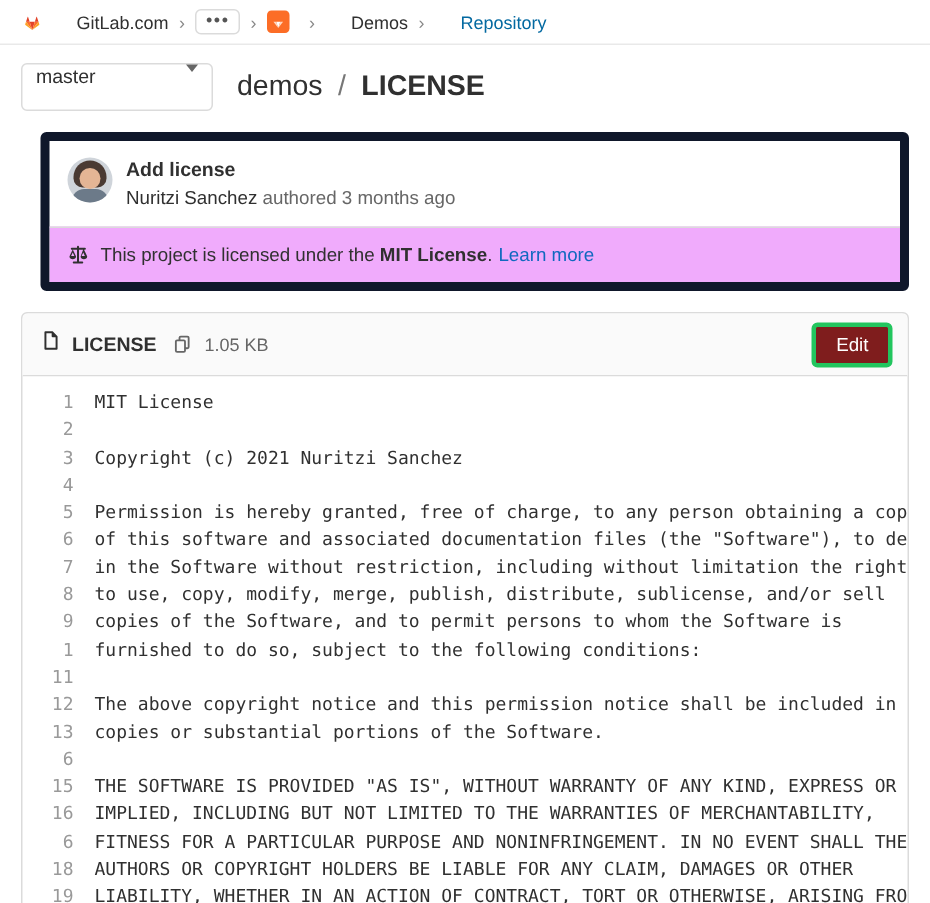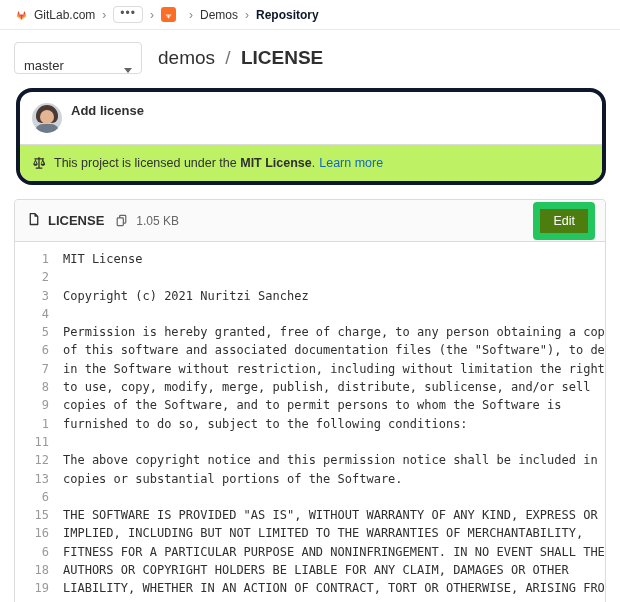--- a/index.html
+++ b/index.html
@@ -27,23 +27,24 @@
   .fav-icon {
     width: 14px; height: 14px;
     margin-right: 6px;
     display: inline-flex;
     align-items: center;
     justify-content: center;
   }
   .crumb {
     color: #303030;
     white-space: nowrap;
+    margin-left: 17px;
   }
   .crumb.link { color: #303030; }
-  .crumb.current { font-weight: bold; color: #0f172a; }
+  .crumb.current { font-weight: normal; color: #0369a1; }
   .crumb-sep {
     color: #888;
     margin: 0 7px;
     font-size: 12px;
   }
   .ellipsis-btn {
     border: 1px solid #dbdbdb;
     border-radius: 4px;
     padding: 0px 6px 2px 6px;
     font-size: 12px;
@@ -72,21 +73,21 @@
     align-items: center;
     padding: 12px 14px 10px 14px;
   }
   .ref-select {
     width: 128px;
     height: 32px;
     border: 1px solid #dbdbdb;
     border-radius: 4px;
     background: #fff;
     display: flex;
-    align-items: flex-end;
+    align-items: flex-start;
     justify-content: space-between;
     padding: 0 9px;
     font-size: 13px;
     color: #303030;
   }
   .chev {
     width: 0; height: 0;
     border-left: 4px solid transparent;
     border-right: 4px solid transparent;
     border-top: 5px solid #666;
@@ -94,23 +95,23 @@
   .path-bread {
     margin-left: 16px;
     font-size: 19px;
     color: #303030;
   }
   .path-bread .sep { color: #777; margin: 0 5px; }
   .path-bread .file { font-weight: bold; }
 
   
   .card {
-    margin: 4px 14px 0 16px;
-    border: 4px solid #0f172a;
-    border-radius: 16px;
+    margin: 4px 14px 0 27px;
+    border: 6px solid #0f172a;
+    border-radius: 4px;
     background: #fff;
     overflow: hidden;
   }
   .commit-body {
     display: flex;
     align-items: flex-start;
     padding: 11px 12px 11px 12px;
   }
   .avatar {
     width: 30px; height: 30px;
@@ -155,21 +156,21 @@
     line-height: 16px;
   }
   .commit-meta .author { color: #303030; }
   .license-note {
     border-top: 1px solid #dbdbdb;
     padding: 11px 12px;
     font-size: 12.5px;
     color: #303030;
     display: flex;
     align-items: center;
-    background: #bef264;
+    background: #f0abfc;
   }
   .license-note .scale-icon { margin-right: 8px; display:inline-flex; }
   .license-note b { font-weight: bold; }
   .license-note a { color: #1068bf; text-decoration: none; margin-left: 4px; }
 
   
   .file-card {
     margin: 14px 14px 0 14px;
     border: 1px solid #dbdbdb;
     border-radius: 4px;
@@ -196,24 +197,24 @@
     align-items: center;
     color: #666;
   }
   .file-size {
     margin-left: 8px;
     font-size: 12px;
     color: #666;
   }
   .spacer { flex: 1; }
   .edit-btn {
-    background: #4d7c0f;
+    background: #7f1d1d;
     color: #fff;
     font-size: 12.5px;
-    border: 7px solid #22c55e;
+    border: 3px solid #22c55e;
     border-radius: 4px;
     padding: 5px 13px;
     line-height: 14px;
     margin-left: 25px;
   }
 
   
   .code-wrap {
     display: flex;
     font-family: "DejaVu Sans Mono", "Liberation Mono", monospace;
@@ -283,20 +284,24 @@
 
 <div class="card">
   <div class="commit-body">
     <div class="avatar">
       <div class="hair"></div>
       <div class="face"></div>
       <div class="body"></div>
     </div>
     <div>
       <div class="commit-title">Add license</div>
+      <div class="commit-meta">
+        <span class="author">Nuritzi Sanchez</span>
+        <span>authored 3 months ago</span>
+      </div>
     </div>
   </div>
   <div class="license-note">
     <span class="scale-icon">
       <svg width="14" height="14" viewBox="0 0 16 16" fill="#303030">
         <path d="M8 1a.75.75 0 01.75.75V2.5h4.5a.75.75 0 010 1.5h-.63l2.33 4.9a.6.6 0 01.05.25c0 1.3-1.2 2.1-2.5 2.1s-2.5-.8-2.5-2.1a.6.6 0 01.05-.25L11.88 4H8.75v9h2.5a.75.75 0 010 1.5h-6.5a.75.75 0 010-1.5h2.5V4H4.12l2.33 4.9a.6.6 0 01.05.25c0 1.3-1.2 2.1-2.5 2.1S1.5 10.45 1.5 9.15a.6.6 0 01.05-.25L3.88 4H3.25a.75.75 0 010-1.5h4V1.75A.75.75 0 018 1zM4 6.1L2.73 8.8h2.54L4 6.1zm8 0l-1.27 2.7h2.54L12 6.1z"></path>
       </svg>
     </span>
     <span>This project is licensed under the</span>&nbsp;<b>MIT License</b><span>.</span>
     <a href="#">Learn more</a>

